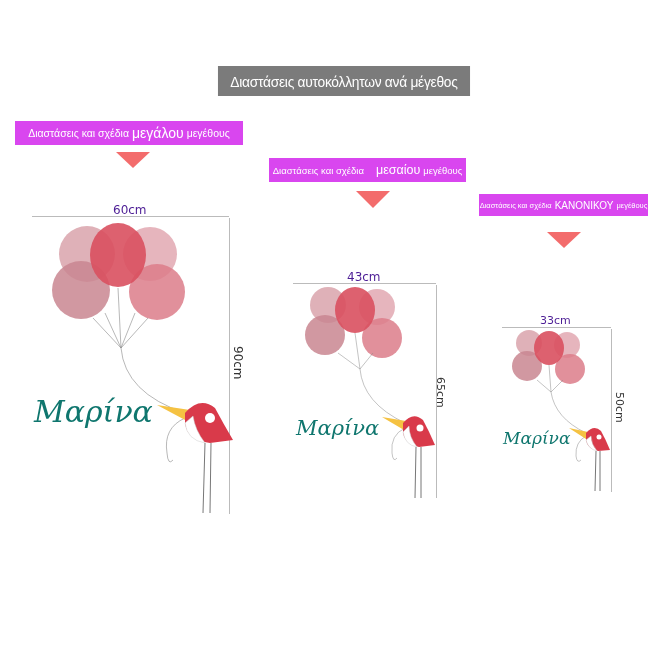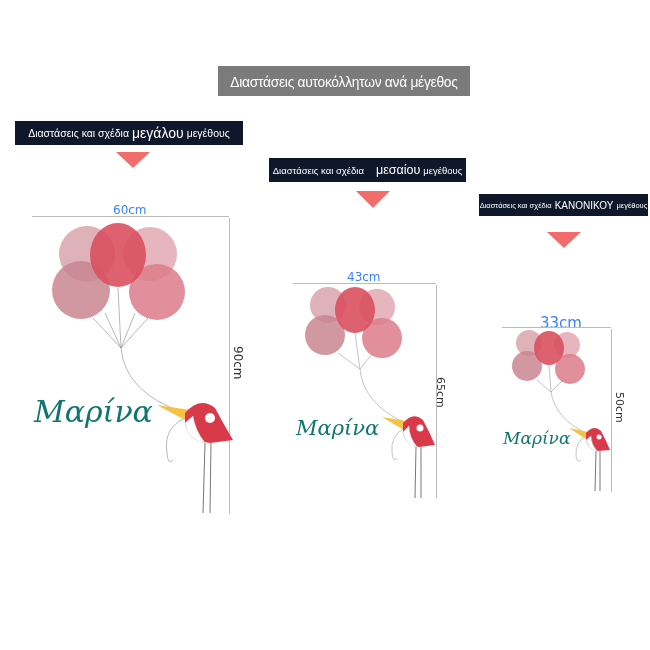--- a/index.html
+++ b/index.html
@@ -1,22 +1,22 @@
 <!DOCTYPE html>
 <html><head>
   <meta charset="utf-8">
   <style>
     html, body { margin:0; padding:0; background:#ffffff; }
     body { width:650px; height:650px; position:relative; overflow:hidden; font-family:"Liberation Sans", sans-serif; }
     .abs { position:absolute; }
     .title-bar { left:207px; top:66px; width:274px; height:30px; background:#7b7b7b; color:#fff; font-size:15px; display:flex; align-items:center; justify-content:center; letter-spacing:-0.3px; transform:scaleX(0.92); transform-origin:center; }
-    .banner { background:#0f172a; color:#fff; display:flex; align-items:center; justify-content:center; white-space:nowrap; }
+    .banner { background:#d946ef; color:#fff; display:flex; align-items:center; justify-content:center; white-space:nowrap; }
     .banner .em { font-weight:normal; margin:0 3px; }
     .tri { width:0; height:0; border-left:17px solid transparent; border-right:17px solid transparent; border-top:16px solid #f36c6c; }
-    .dimtxt { color:#3b82f6; font-family:"DejaVu Sans", sans-serif; }
+    .dimtxt { color:#4c1d95; font-family:"DejaVu Sans", sans-serif; }
     .vline { background:#bbb; width:1px; }
     .hline { background:#bbb; height:1px; }
     .vtext { transform:rotate(90deg); transform-origin:left top; white-space:nowrap; color:#333; font-family:"DejaVu Sans", sans-serif; }
     .name { font-family:"DejaVu Serif", serif; font-style:italic; color:#0f766e; white-space:nowrap; }
     svg { overflow:visible; }
   </style>
 </head>
 <body>
 
 <div class="abs title-bar">
@@ -101,21 +101,21 @@
 </svg>
 <div class="abs name" style="left:296px;top:416px;font-size:21px;">Μαρίνα</div>
 
 <div class="abs banner" style="left:479px;top:194px;width:169px;height:22px;font-size:7.5px;">
   <span>Διαστάσεις και σχέδια</span>
   <span class="em" style="font-size:10px;">ΚΑΝΟΝΙΚΟΥ</span>
   <span>μεγέθους</span>
 </div>
 <div class="abs tri" style="left:547px;top:232px;border-left-width:17px;border-right-width:17px;border-top-width:16px;"></div>
 
-<div class="abs dimtxt" style="left:540px;top:314px;font-size:15px;">33cm</div>
+<div class="abs dimtxt" style="left:540px;top:314px;font-size:11px;">33cm</div>
 <div class="abs hline" style="left:502px;top:327px;width:109px;"></div>
 <div class="abs vline" style="left:611px;top:329px;height:163px;"></div>
 <div class="abs vtext" style="left:626px;top:392px;font-size:11px;">50cm</div>
 
 <svg class="abs" style="left:511px;top:328px;" width="105" height="165">
   <g>
     <circle cx="18" cy="15" r="13" fill="#d9a3ab" opacity="0.85"></circle>
     <circle cx="56" cy="17" r="13" fill="#e2a8b2" opacity="0.85"></circle>
     <circle cx="16" cy="38" r="15" fill="#c98690" opacity="0.85"></circle>
     <circle cx="59" cy="41" r="15" fill="#dc7d8a" opacity="0.85"></circle>

